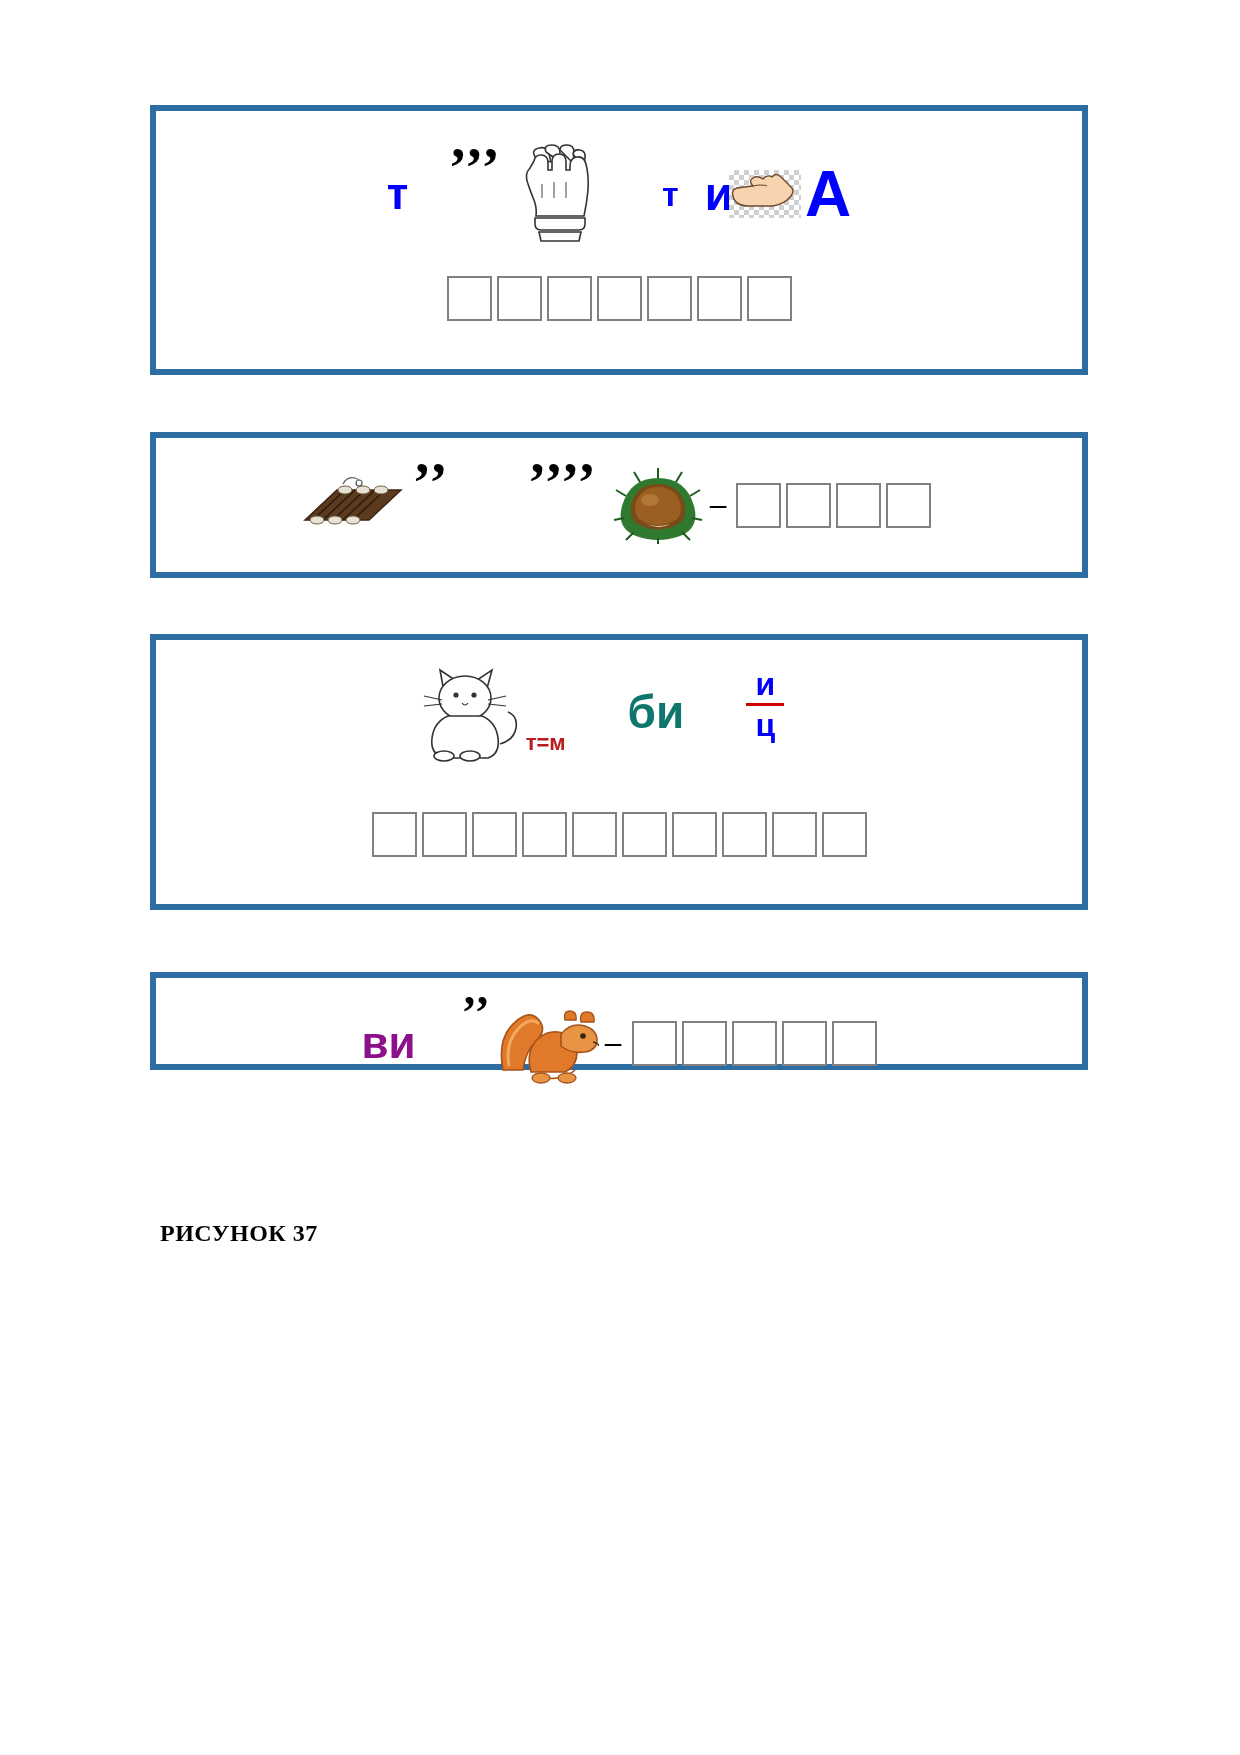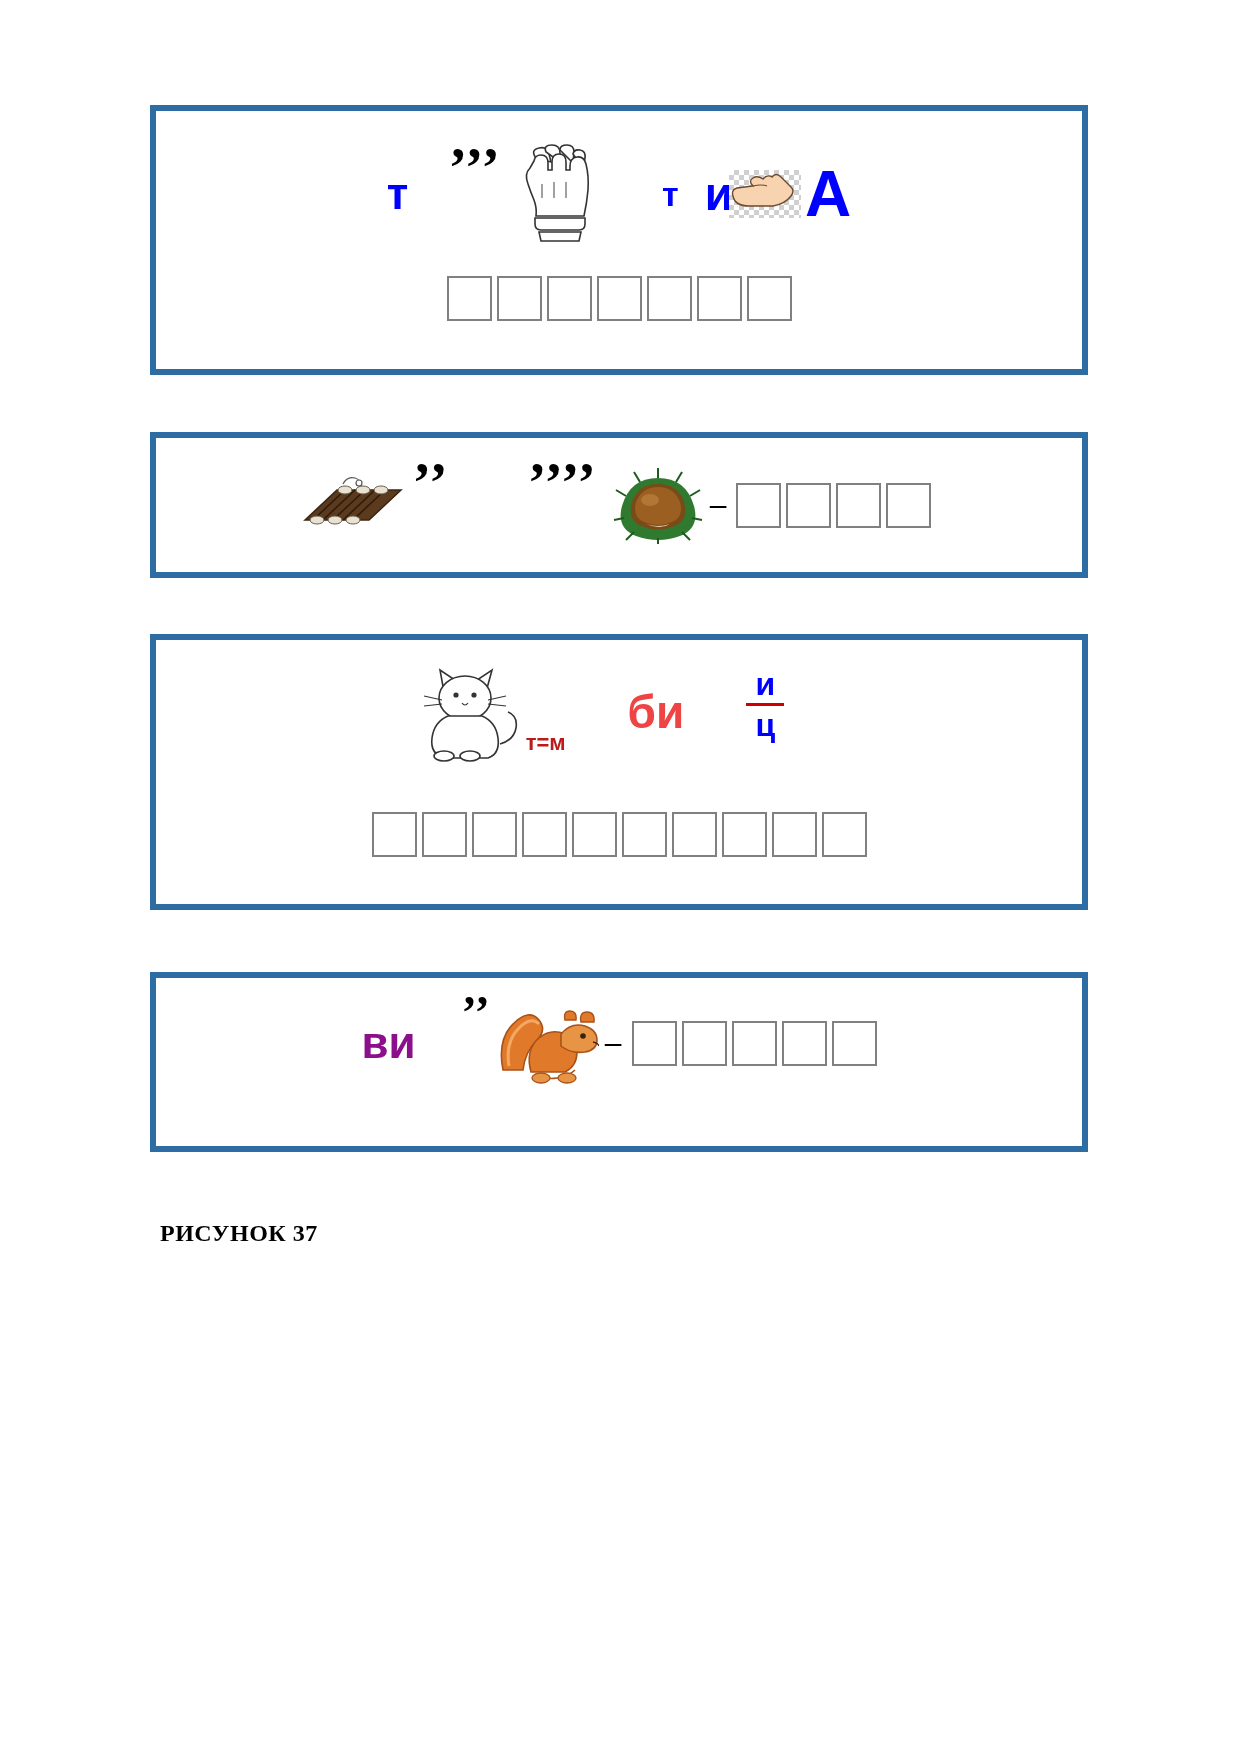--- a/index.html
+++ b/index.html
@@ -23,37 +23,37 @@
   }
   .puzzle-box {
     position: absolute;
     border: 6px solid #2e6da4;
     background: #ffffff;
     box-sizing: border-box;
   }
   .box-1 { left: 150px; top: 105px; width: 938px; height: 270px; }
   .box-2 { left: 150px; top: 432px; width: 938px; height: 146px; }
   .box-3 { left: 150px; top: 634px; width: 938px; height: 276px; }
-  .box-4 { left: 150px; top: 972px; width: 938px; height: 180px; }
+  .box-4 { left: 150px; top: 972px; width: 938px; height: 98px; }
 
   .row {
     display: flex;
     align-items: center;
     justify-content: center;
     width: 100%;
   }
 
   
   .letter {
     font-family: "Liberation Sans", sans-serif;
     font-weight: bold;
     line-height: 1;
   }
   .blue { color: #0000ff; }
-  .magenta { color: #ef4444; }
+  .magenta { color: #0f766e; }
   .purple { color: #8c0f8c; }
 
   .l-t-small { font-size: 44px; }
   .l-t-small2 { font-size: 34px; }
   .l-i { font-size: 46px; }
   .l-A { font-size: 64px; }
 
   
   .apos {
     font-family: "Liberation Serif", serif;

